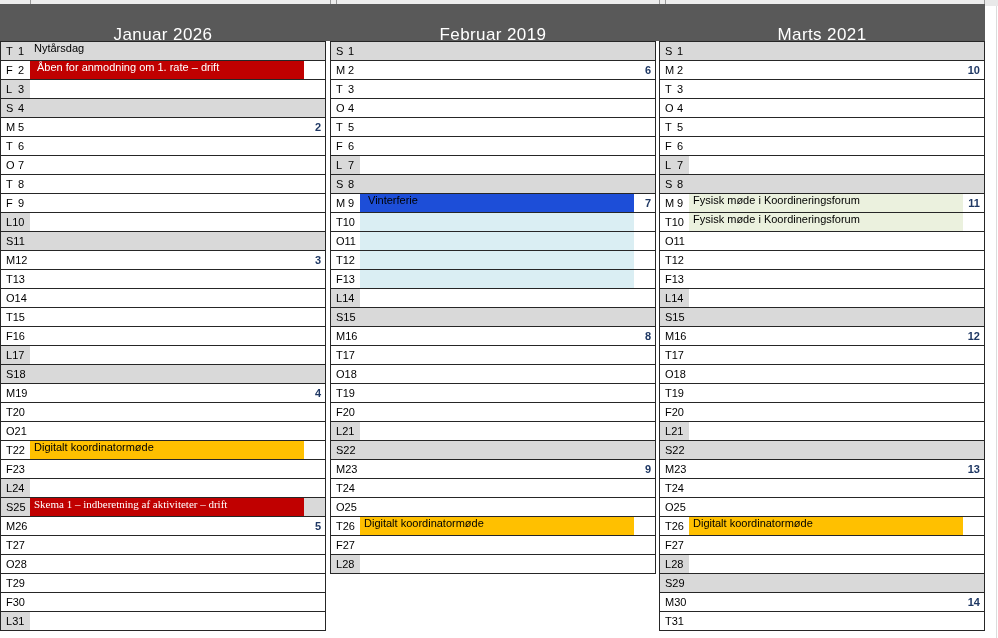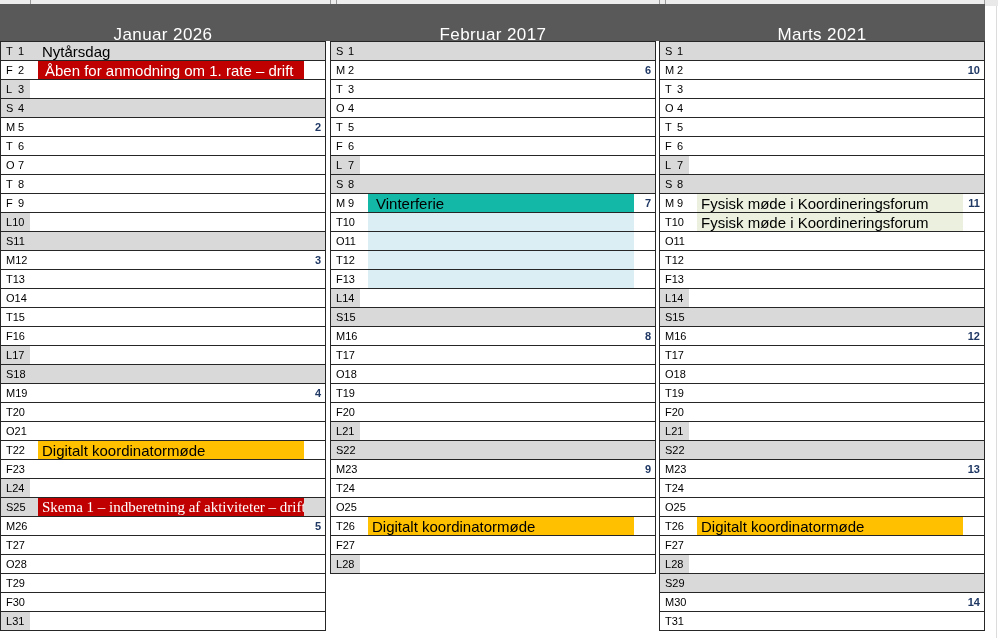--- a/index.html
+++ b/index.html
@@ -38,22 +38,22 @@
   }
   .day-row.fill-row { background:var(--weekend); }
   .day-label {
     width:29px; flex:none; display:flex; justify-content:space-between; align-items:center;
     padding:0 6px 0 5px; font-size:11px; color:#000000; line-height:18px;
   }
   .day-label.fill-label { background:var(--weekend); }
   .day-content { flex:1; position:relative; }
   .event-bar {
     position:absolute; left:0; top:0; bottom:0; right:21px;
-    display:none; align-items:center; padding-left:4px;
-    font-size:15px; white-space:nowrap; overflow:hidden;margin-left:8px;
+    display:none; align-items:flex-start; padding-left:4px;
+    font-size:11px; white-space:nowrap; overflow:hidden;
   }
   .week-num {
     position:absolute; right:4px; top:0; height:100%;
     display:flex; align-items:center;
     font-size:11px; font-weight:bold; color:var(--weeknum);
   }
 </style>
 </head>
 <body>
 
@@ -65,21 +65,21 @@
     <span class="tick" style="left:336px"></span>
     <span class="tick" style="left:659px"></span>
     <span class="tick" style="left:665px"></span>
     <span class="tick" style="left:984px"></span>
   </div>
   <div class="tr-corner"></div>
   <div class="right-edge-line"></div>
 
   <div class="header-band">
     <span class="month-title mt-0">Januar 2026</span>
-    <span class="month-title mt-1">Februar 2017</span>
+    <span class="month-title mt-1">Februar 2019</span>
     <span class="month-title mt-2">Marts 2021</span>
   </div>
 
   <div id="board">
     <div class="month-col col-0">
     <div class="day-row fill-row">
       <div class="day-label">
         <span class="day-letter">T</span>
         <span class="day-num">1</span>
       </div>
@@ -516,21 +516,21 @@
       </div>
       <div class="week-num"></div>
     </div>
 
     <div class="day-row">
       <div class="day-label">
         <span class="day-letter">M</span>
         <span class="day-num">9</span>
       </div>
       <div class="day-content">
-        <div class="event-bar" style="display: flex; background: #14b8a6; color: rgb(0, 0, 0); padding-left: 8px;">
+        <div class="event-bar" style="display: flex; background: #1d4ed8; color: rgb(0, 0, 0); padding-left: 8px;">
           <span class="event-text">Vinterferie</span>
         </div>
       </div>
       <div class="week-num">7</div>
     </div>
 
     <div class="day-row">
       <div class="day-label">
         <span class="day-letter">T</span>
         <span class="day-num">10</span>

